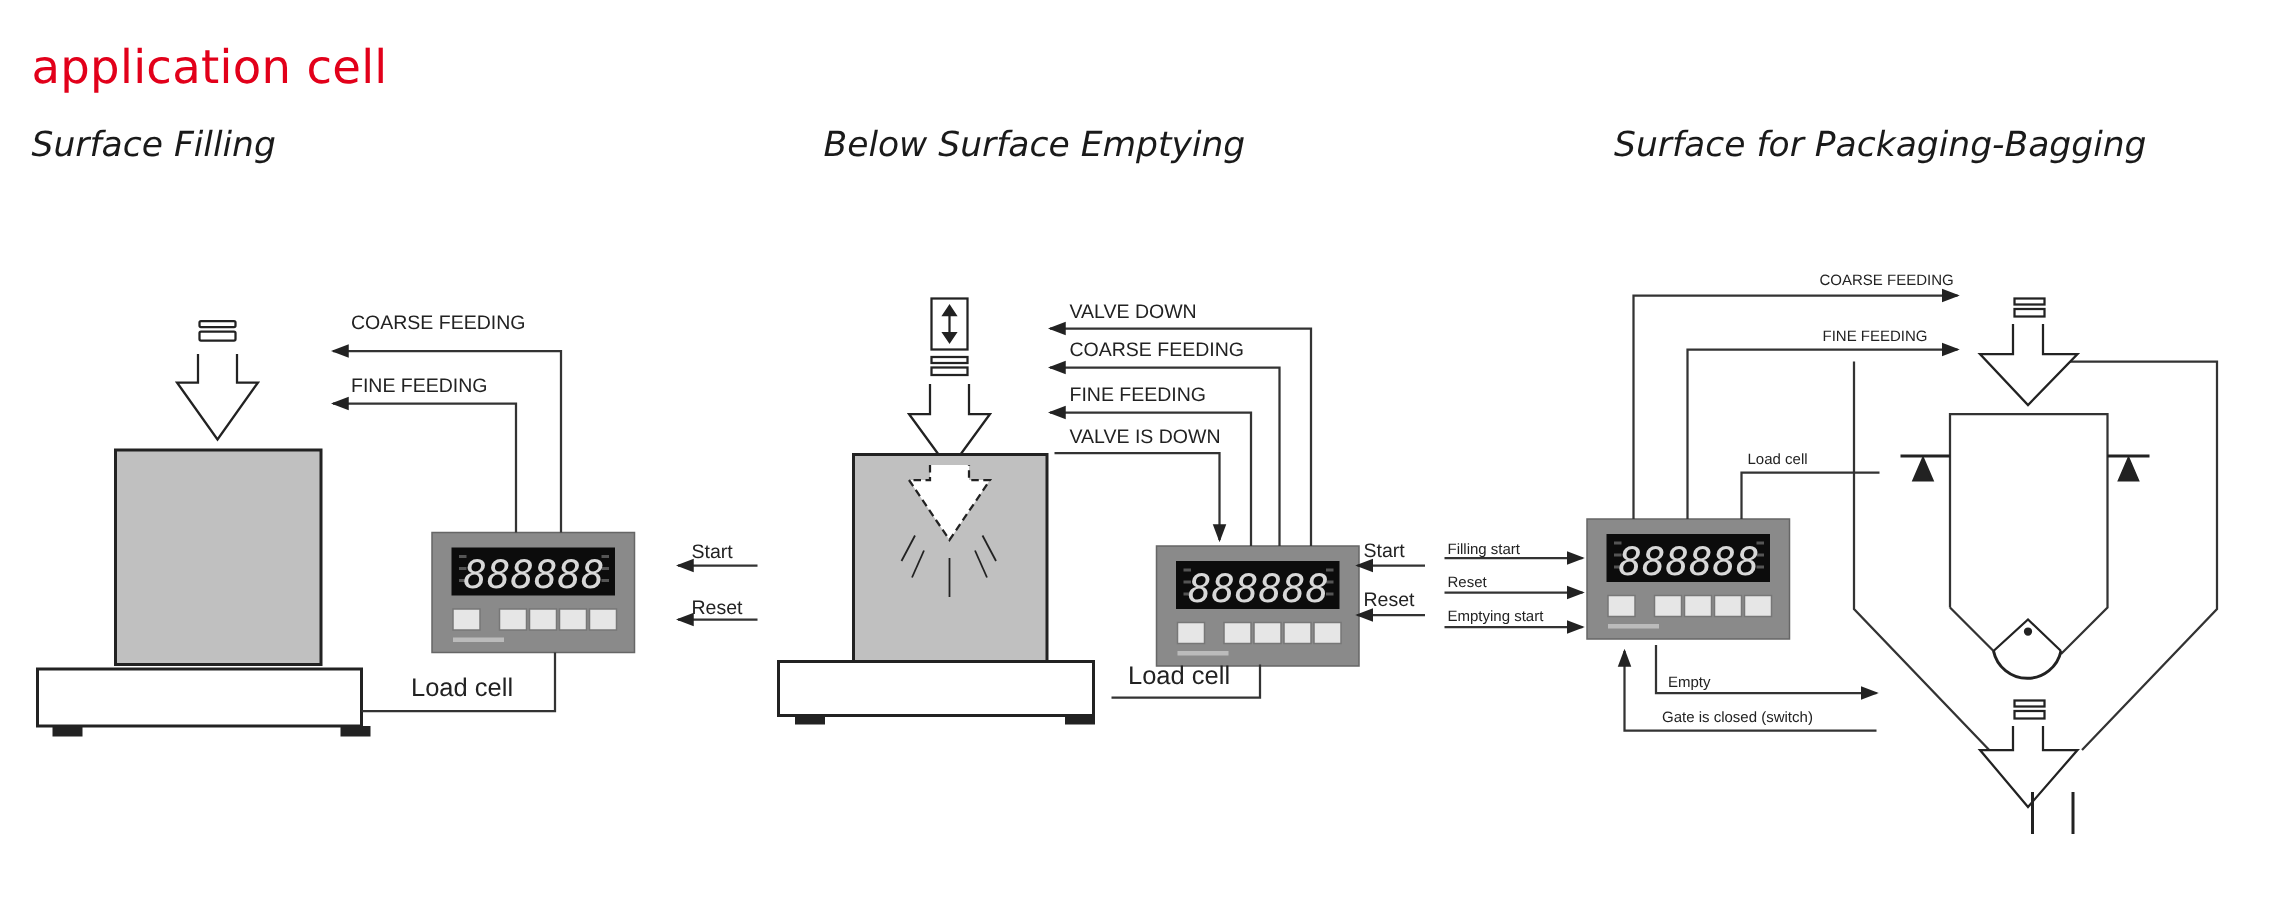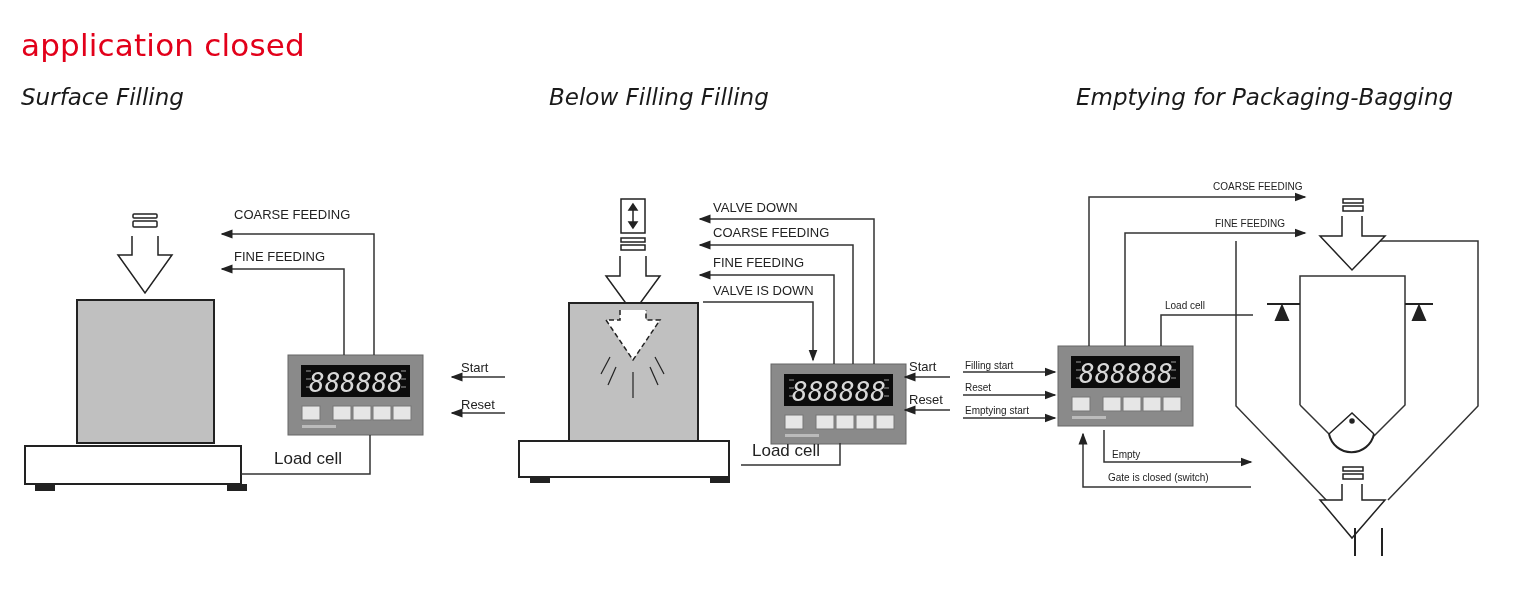--- a/index.html
+++ b/index.html
@@ -8,24 +8,24 @@
   .sub { position:absolute; top:84px; font-size:23px; color:#1a1a1a; font-family:"DejaVu Sans", sans-serif; font-weight:normal;font-style:italic; }
   svg { position:absolute; overflow:visible; }
   svg text { font-family:"Liberation Sans", sans-serif; fill:#222; }
   .lbl { font-size:13px; }
   .lbl-sm { font-size:10px; }
   .lbl-lg { font-size:20px; }
 </style>
 </head>
 <body>
 
-<h1 class="title">application closed</h1>
+<h1 class="title">application cell</h1>
 <div class="sub" style="left:21px;">Surface Filling</div>
-<div class="sub" style="left:549px;">Below Filling Filling</div>
-<div class="sub" style="left:1076px;">Emptying for Packaging-Bagging</div>
+<div class="sub" style="left:549px;">Below Surface Emptying</div>
+<div class="sub" style="left:1076px;">Surface for Packaging-Bagging</div>
 
 <svg width="0" height="0" style="position:absolute">
   <defs>
     <marker id="arr" markerWidth="8" markerHeight="8" refX="7" refY="4" orient="auto">
       <path d="M0,1 L8,4 L0,7 z" fill="#222"></path>
     </marker>
     <g id="indicator">
       <rect x="0" y="0" width="135" height="80" fill="#8a8a8a" stroke="#666" stroke-width="1"></rect>
       <rect x="13" y="10" width="109" height="32" fill="#0c0c0c"></rect>
       <g fill="#555">

